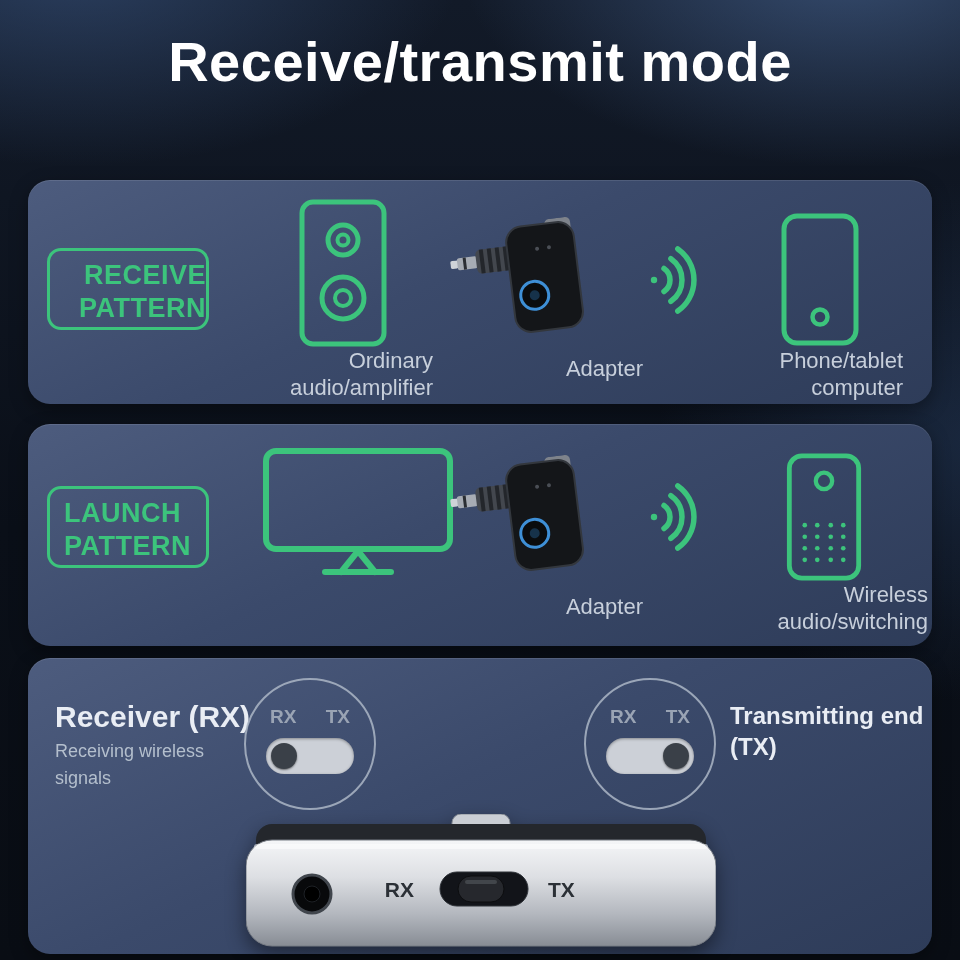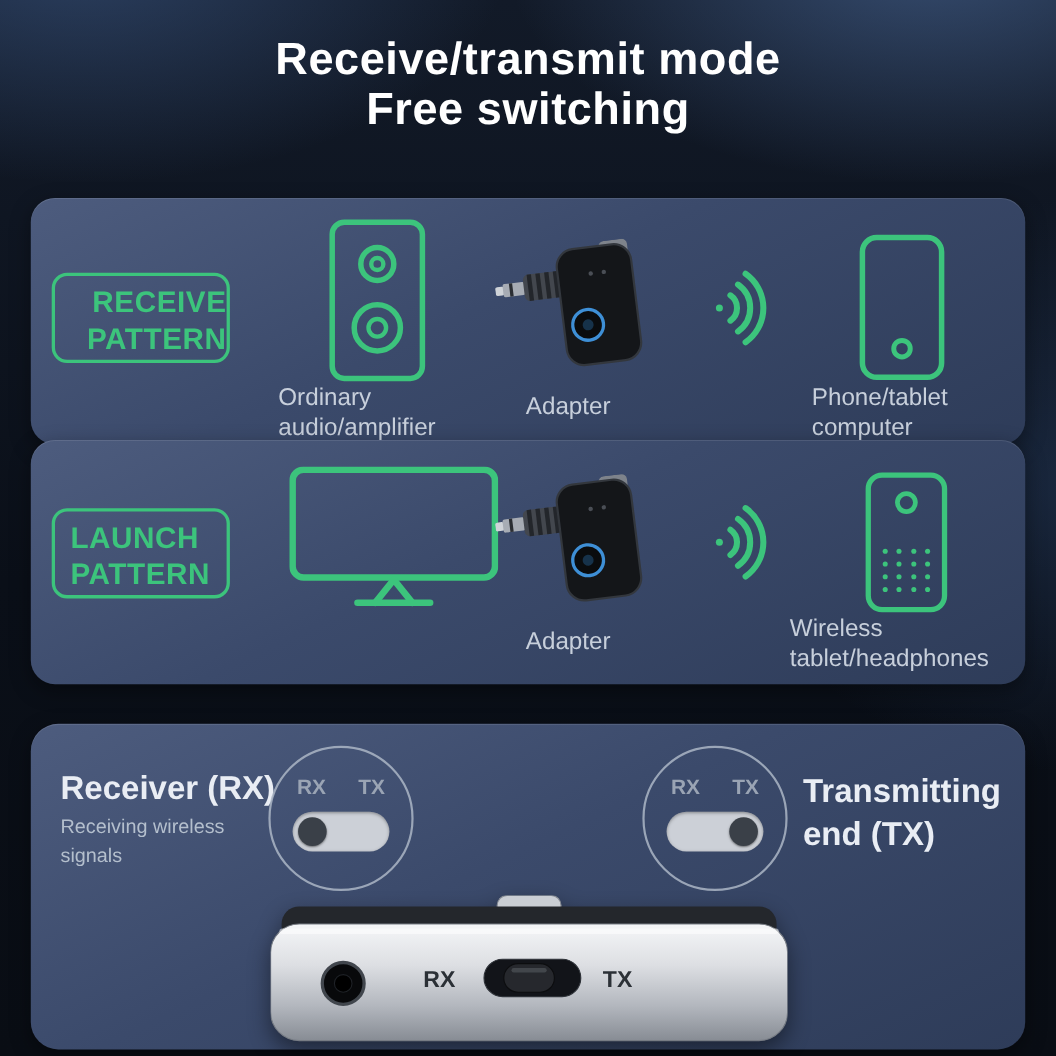--- a/index.html
+++ b/index.html
@@ -15,42 +15,42 @@
   body{font-family:"Liberation Sans",sans-serif;background:#05080d;}
   .page{
     position:relative;width:960px;height:960px;overflow:hidden;
     background:
       radial-gradient(620px 330px at 88% -4%, rgba(78,110,160,.60), transparent 62%),
       radial-gradient(620px 330px at 8% -4%, rgba(64,94,142,.55), transparent 62%),
       radial-gradient(520px 420px at 102% 46%, rgba(52,82,128,.35), transparent 62%),
       linear-gradient(180deg,#121a28 0%,#0a0f18 55%,#090d14 100%);
   }
   .title{position:absolute;top:30px;left:0;right:0;text-align:center;color:var(--title-white);}
-  .title-line{font-size:41px;font-weight:700;line-height:1.13;letter-spacing:.5px;}
+  .title-line{font-size:56px;font-weight:700;line-height:1.13;letter-spacing:.5px;}
 
   .panel{
     position:absolute;left:28px;width:904px;border-radius:22px;
     background:linear-gradient(155deg,var(--panel-grad-top) 0%,#3b4a6b 45%,var(--panel-grad-bottom) 100%);
     box-shadow:inset 0 1px 0 rgba(255,255,255,.10), 0 6px 18px rgba(0,0,0,.35);
   }
   .panel-receive{top:180px;height:224px;}
-  .panel-launch{top:400px;height:222px;padding-left:17px;}
-  .panel-modes{top:658px;height:296px;border-radius:25px;}
+  .panel-launch{top:424px;height:222px;padding-left:17px;}
+  .panel-modes{top:658px;height:296px;}
 
   .badge{
     position:absolute;left:19px;width:162px;height:82px;
     border:3px solid var(--accent-green);border-radius:14px;
     color:var(--accent-green);font-size:27px;font-weight:700;letter-spacing:.5px;
     padding:8px 0 0 14px;line-height:1.24;
   }
   .panel-receive .badge{top:68px;text-align:right;}
   .panel-launch .badge{top:62px;}
 
   .icon{position:absolute;color:var(--accent-green);}
-  .caption{position:absolute;text-align:left;font-size:22px;line-height:1.22;color:var(--caption);}
+  .caption{position:absolute;text-align:right;font-size:22px;line-height:1.22;color:var(--caption);}
 
   
   .p1-speaker{left:270px;top:18px;}
   .p1-src-cap{left:225px;top:168px;width:180px;}
   .p1-adapter{left:425px;top:42px;transform:rotate(-7deg);}
   .p1-adp-cap{left:450px;top:176px;width:165px;}
   .p1-waves{left:618px;top:55px;}
   .p1-phone{left:752px;top:32px;}
   .p1-tgt-cap{left:710px;top:168px;width:165px;}
 
@@ -59,21 +59,21 @@
   .p2-src-cap{left:240px;top:168px;width:180px;}
   .p2-adapter{left:425px;top:36px;transform:rotate(-7deg);}
   .p2-adp-cap{left:450px;top:170px;width:165px;}
   .p2-waves{left:618px;top:48px;}
   .p2-spk{left:757px;top:28px;}
   .p2-tgt-cap{left:690px;top:158px;width:210px;}
 
   
   .rx-title{position:absolute;left:27px;top:42px;font-size:30px;font-weight:600;color:var(--heading);}
   .rx-desc{position:absolute;left:27px;top:80px;width:200px;font-size:18px;line-height:1.5;color:var(--desc);}
-  .tx-title{position:absolute;left:702px;top:42px;width:195px;font-size:30px;font-weight:600;line-height:1.3;color:var(--heading);}
+  .tx-title{position:absolute;left:702px;top:42px;width:195px;font-size:24px;font-weight:600;line-height:1.3;color:var(--heading);}
   .tx-desc{position:absolute;left:702px;top:128px;width:210px;font-size:26px;line-height:1.5;color:var(--desc);}
 
   .mode-circle{
     position:absolute;top:20px;width:132px;height:132px;border-radius:50%;
     border:2px solid rgba(172,182,198,.85);
   }
   .mode-circle.c1{left:216px;}
   .mode-circle.c2{left:556px;}
   .mode-labels{display:flex;justify-content:space-between;padding:0 24px;margin-top:26px;
     color:#9aa4b4;font-size:19px;font-weight:600;}
@@ -87,21 +87,20 @@
   .device{position:absolute;left:218px;top:156px;filter:drop-shadow(0 8px 10px rgba(0,0,0,.45));}
   .device text{font-family:"Liberation Sans",sans-serif;font-weight:700;}
 </style>
 </head>
 <body>
 
 <div class="page">
 
   <header class="title">
     <div class="title-line">Receive/transmit mode</div>
-    <div class="title-line">Free switching</div>
   </header>
 
   <section class="panel panel-receive">
     <div class="badge">
       <div>RECEIVE</div>
       <div>PATTERN</div>
     </div>
 
     <div class="icon p1-speaker">
       <svg width="90" height="150" viewBox="0 0 90 150" fill="none">
@@ -216,21 +215,21 @@
             <circle cx="33" cy="100" r="2.4"></circle>
             <circle cx="47" cy="100" r="2.4"></circle>
             <circle cx="60" cy="100" r="2.4"></circle>
           <circle cx="20" cy="112" r="2.4"></circle>
             <circle cx="33" cy="112" r="2.4"></circle>
             <circle cx="47" cy="112" r="2.4"></circle>
             <circle cx="60" cy="112" r="2.4"></circle>
         </g>
       </svg>
     </div>
-    <div class="caption p2-tgt-cap">Wireless tablet/headphones</div>
+    <div class="caption p2-tgt-cap">Wireless audio/switching</div>
   </section>
 
   <section class="panel panel-modes">
     <div class="rx-title">Receiver (RX)</div>
     <div class="rx-desc">Receiving wireless signals</div>
 
     <div class="mode-circle c1">
       <div class="mode-labels">
         <span>RX</span>
         <span>TX</span>

